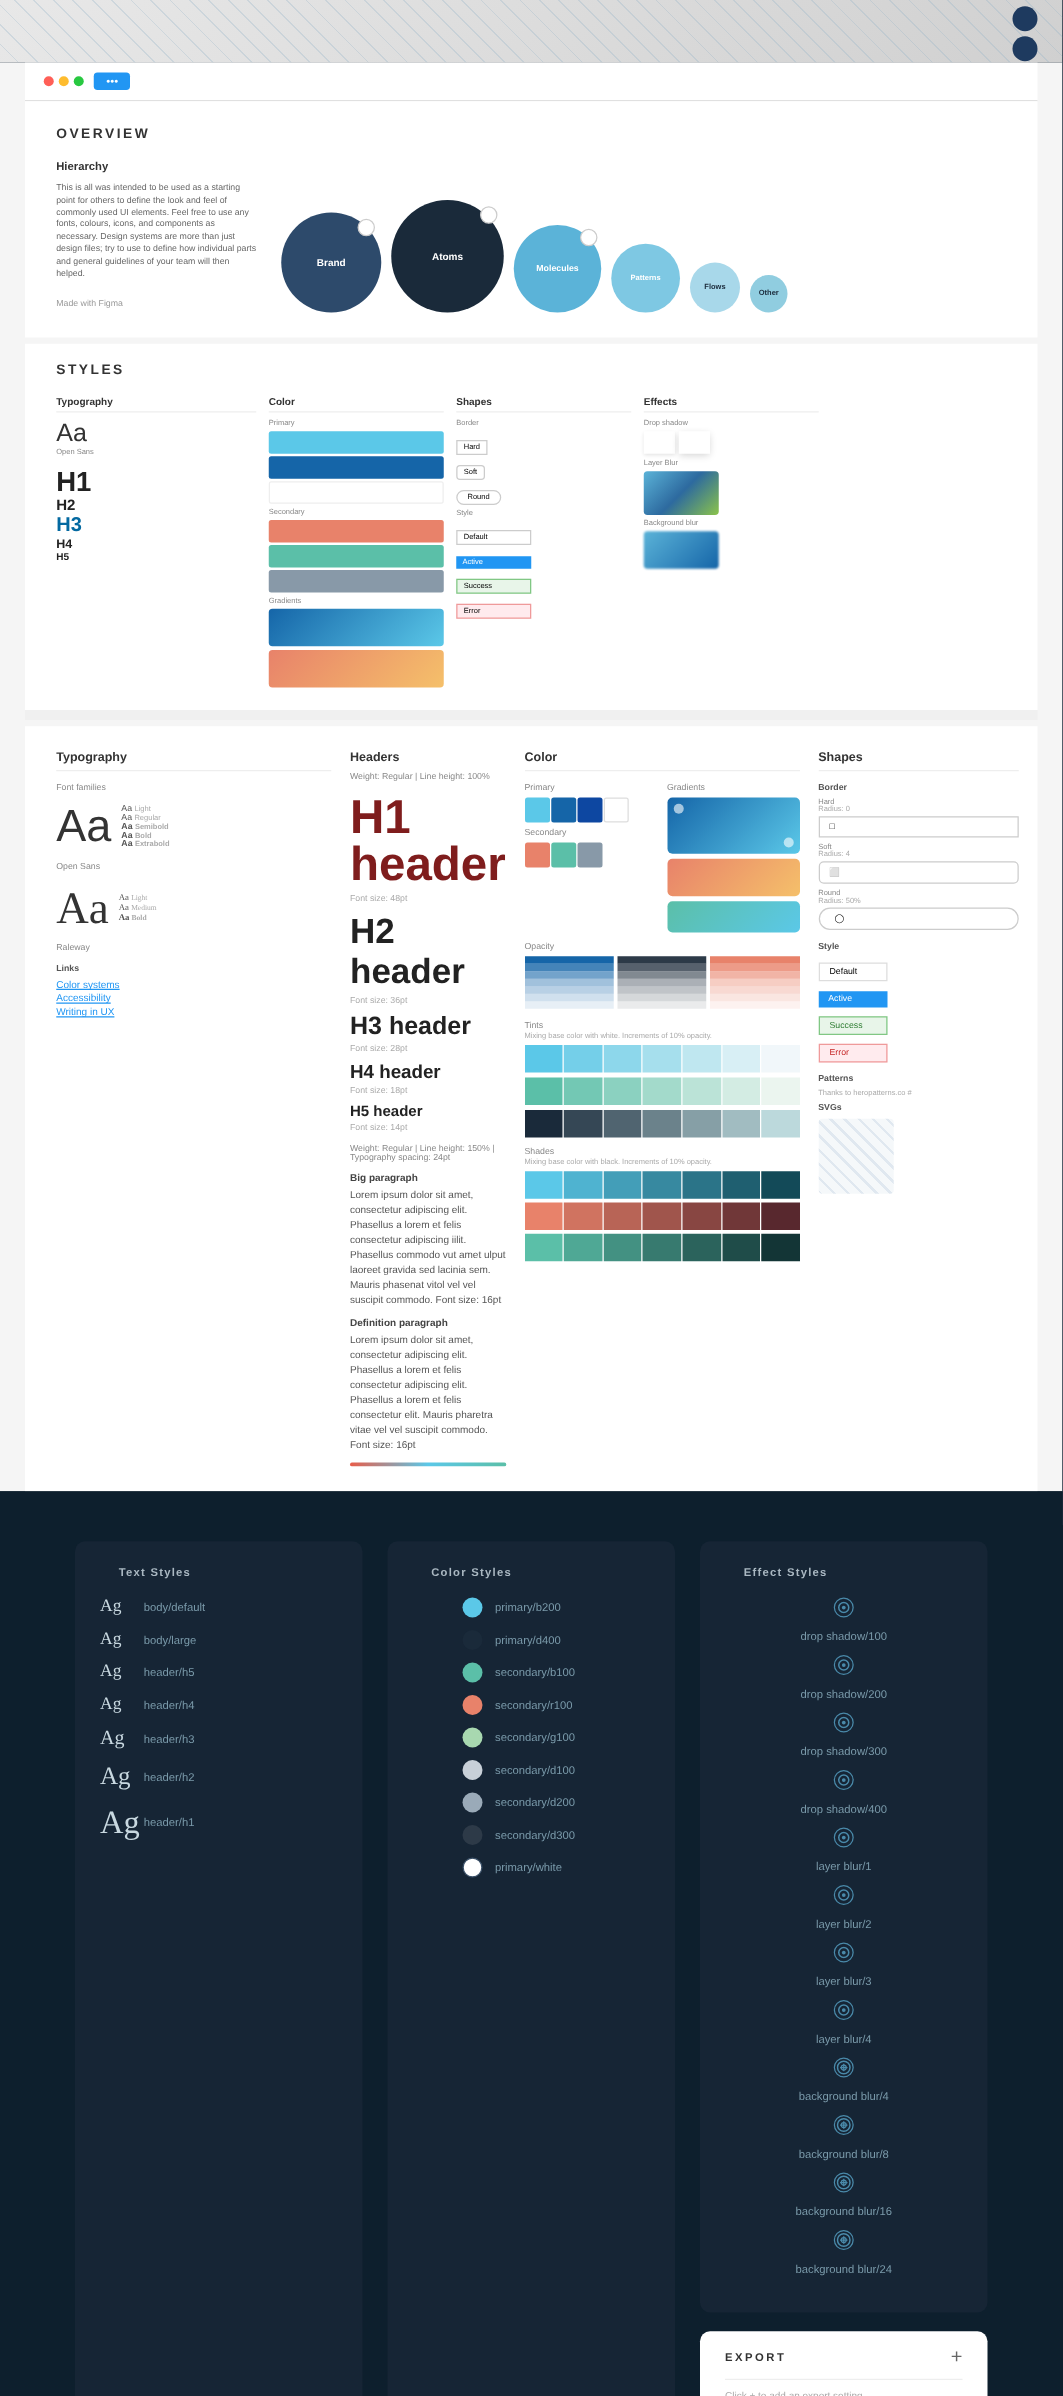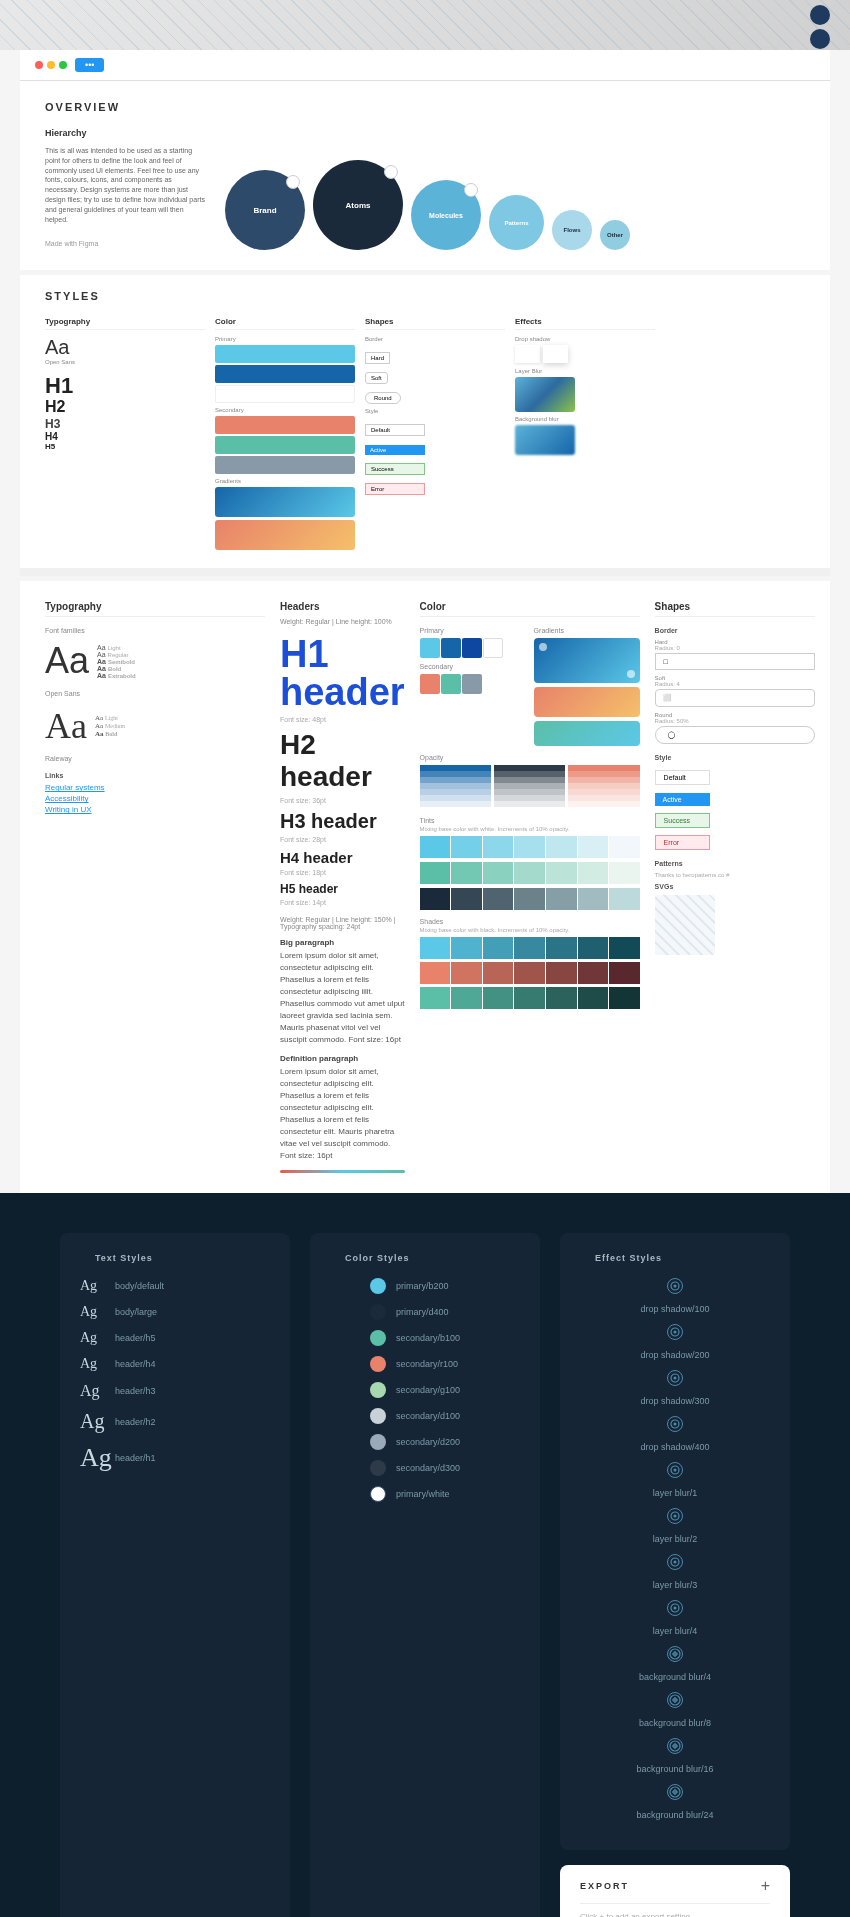--- a/index.html
+++ b/index.html
@@ -182,22 +182,22 @@
       margin-bottom: 6px;
       border-bottom: 1px solid #eee;
       padding-bottom: 3px;
     }
 
     
     .headers-mini {
       padding: 5px 0;
     }
     .h1-mini { font-size: 22px; font-weight: bold; color: #222; line-height: 1; }
-    .h2-mini { font-size: 16px; font-weight: bold; color: #222; line-height: 1.2; }
-    .h3-mini { font-size: 12px; font-weight: bold; color: #404040; }
+    .h2-mini { font-size: 12px; font-weight: bold; color: #222; line-height: 1.2; }
+    .h3-mini { font-size: 16px; font-weight: bold; color: #0369a1; }
     .h4-mini { font-size: 10px; font-weight: bold; color: #222; }
     .h5-mini { font-size: 8px; font-weight: bold; color: #222; }
 
     
     .color-swatch-mini {
       width: 100%;
       height: 18px;
       margin-bottom: 2px;
       border-radius: 2px;
     }
@@ -217,21 +217,21 @@
     }
 
     
     .large-section {
       background: white;
       margin: 5px 20px 0;
       padding: 20px 25px;
     }
 
     
-    .h1-big { font-size: 38px; font-weight: bold; color: #1d4ed8; line-height: 1; margin-bottom: 5px; }
+    .h1-big { font-size: 38px; font-weight: bold; color: #7f1d1d; line-height: 1; margin-bottom: 5px; }
     .h2-big { font-size: 28px; font-weight: bold; color: #222; margin-bottom: 4px; }
     .h3-big { font-size: 20px; font-weight: bold; color: #222; margin-bottom: 3px; }
     .h4-big { font-size: 15px; font-weight: bold; color: #222; margin-bottom: 3px; }
     .h5-big { font-size: 12px; font-weight: bold; color: #222; margin-bottom: 3px; }
     .body-text { font-size: 8px; color: #555; line-height: 1.5; margin-bottom: 8px; }
     .swatch-b200 { background: #5bc8e8; }
     .swatch-d400 { background: #1565a8; }
     .swatch-white { background: #ffffff; border: 1px solid #eee; }
     .swatch-salmon { background: #e8826a; }
     .swatch-green { background: #5bbfa8; }
@@ -592,21 +592,21 @@
           <span style="font-size:36px;color:#333;font-family:Georgia,serif;">Aa</span>
           <div>
             <div style="font-size:7px;color:#555;font-family:Georgia,serif;font-weight:400;">Aa <span style="color:#aaa;font-size:6px;">Light</span></div>
             <div style="font-size:7px;color:#555;font-family:Georgia,serif;font-weight:500;">Aa <span style="color:#aaa;font-size:6px;">Medium</span></div>
             <div style="font-size:7px;color:#555;font-family:Georgia,serif;font-weight:700;">Aa <span style="color:#aaa;font-size:6px;">Bold</span></div>
           </div>
         </div>
         <div style="font-size:7px;color:#888;margin-bottom:10px;">Raleway</div>
 
         <div style="font-size:7px;font-weight:bold;color:#555;margin-bottom:4px;">Links</div>
-        <div class="link-item">Regular systems</div>
+        <div class="link-item">Color systems</div>
         <div class="link-item">Accessibility</div>
         <div class="link-item">Writing in UX</div>
       </div>
 
       <div>
         <div style="font-size:10px;font-weight:bold;color:#333;margin-bottom:6px;">Headers</div>
         <div style="font-size:7px;color:#888;margin-bottom:10px;">Weight: Regular | Line height: 100%</div>
 
         <div class="h1-big">H1 header</div>
         <div style="font-size:7px;color:#aaa;margin-bottom:6px;">Font size: 48pt</div>

